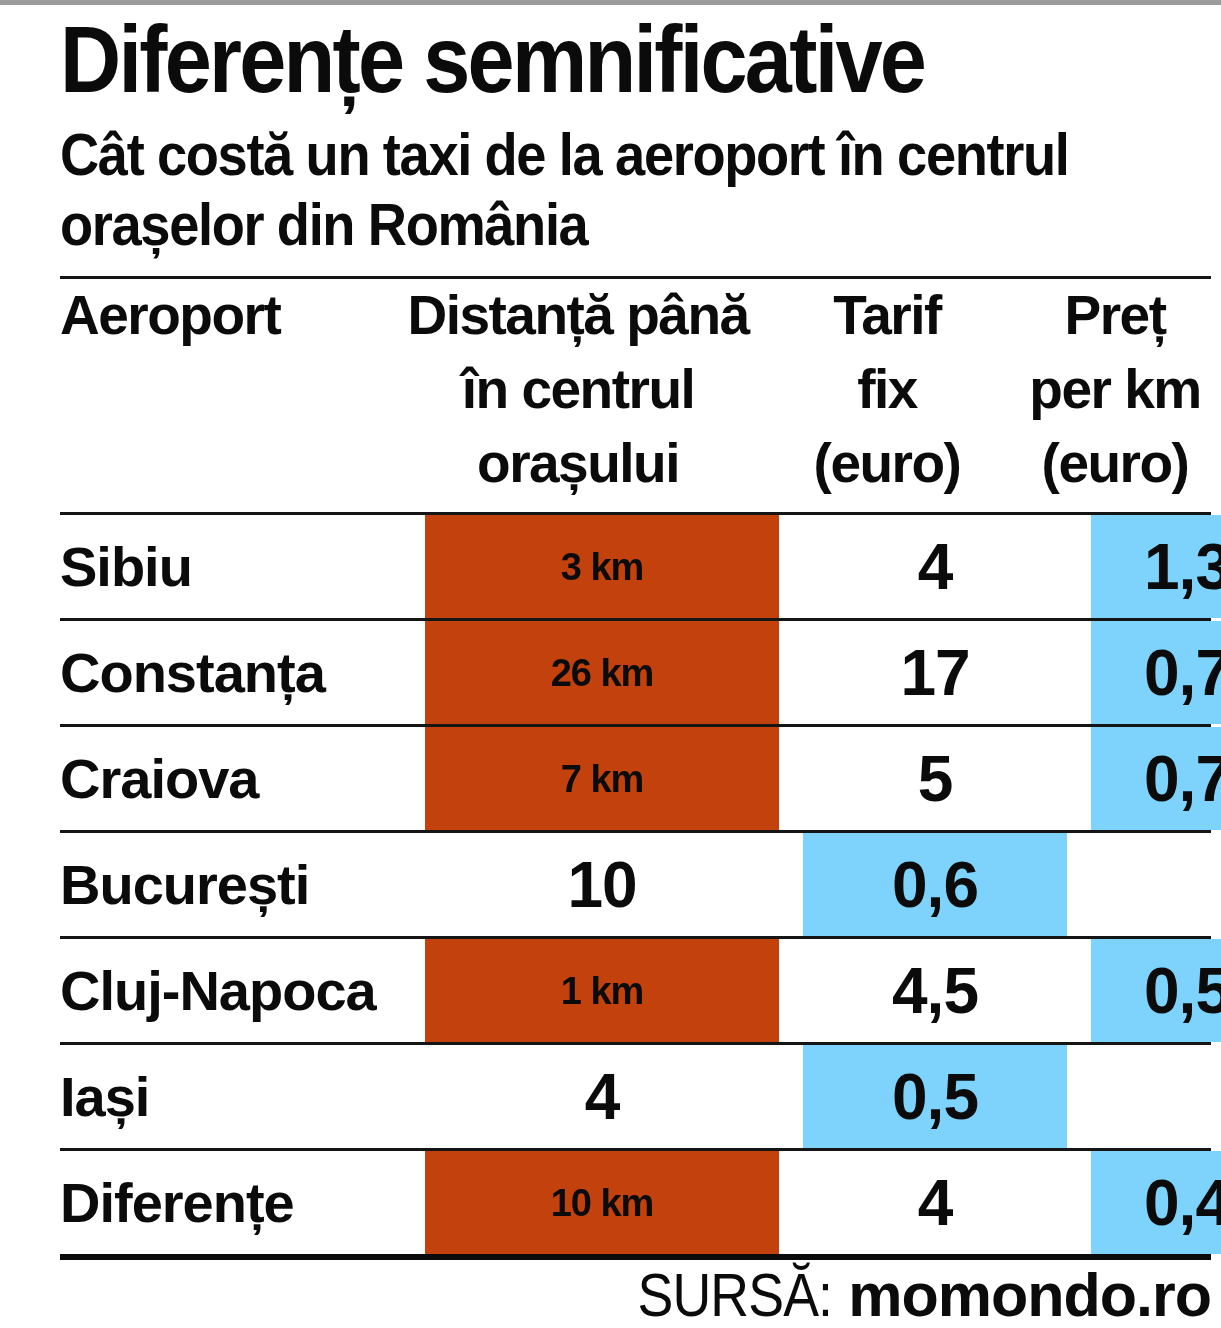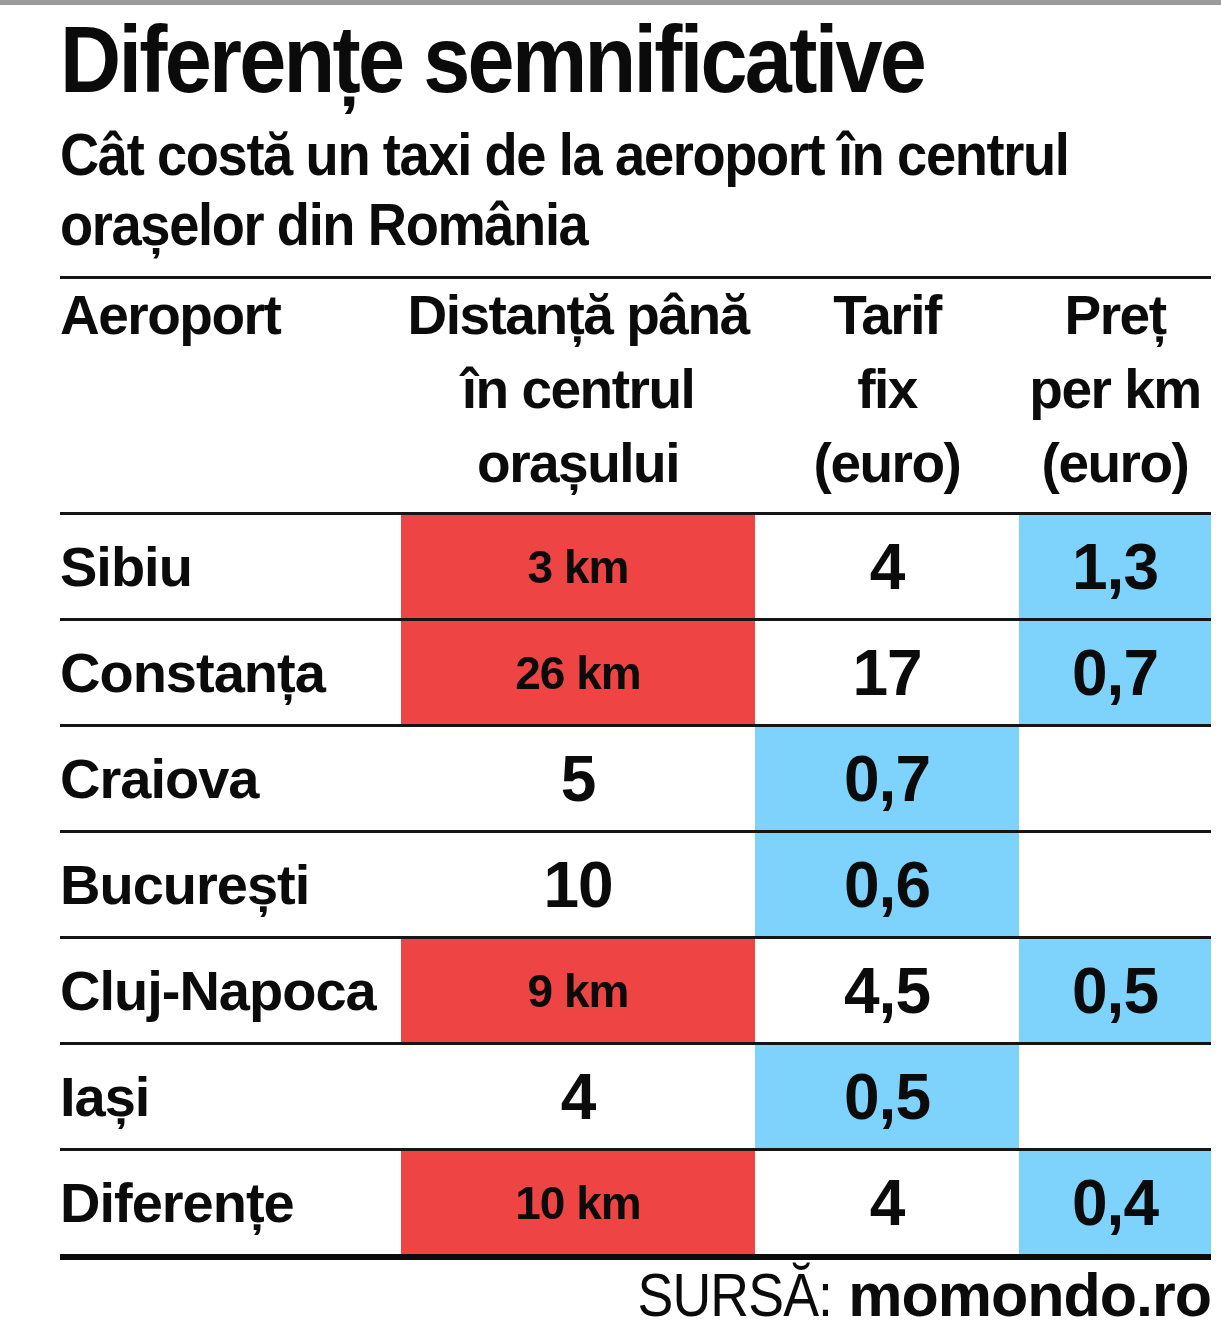--- a/index.html
+++ b/index.html
@@ -64,35 +64,36 @@
   }
   .hdr-c1 { text-align: left; }
   .hdr-c2, .hdr-c3, .hdr-c4 { text-align: center; }
   .row {
     display: grid;
     grid-template-columns: 341px 354px 264px 192px;
     height: 106px;
     box-sizing: border-box;
     border-top: 3px solid #151515;
     align-items: center;
+    gap: 24px;
   }
   .cell {
     font-weight: bold;
     letter-spacing: -1px;
     line-height: 1;
     align-self: center;
   }
   .c1 {
     font-size: 56px;
     text-align: left;
   }
   .c2 {
-    font-size: 46px;
+    font-size: 38px;
     text-align: center;
-    background: #ef4444;
+    background: #c2410c;
     height: 100%;
     display: flex;
     align-items: center;
     justify-content: center;
   }
   .c3 {
     font-size: 64px;
     text-align: center;
   }
   .c4 {
@@ -160,33 +161,34 @@
 
       <div class="row">
         <div class="cell c1">Constanța</div>
         <div class="cell c2">26 km</div>
         <div class="cell c3">17</div>
         <div class="cell c4">0,7</div>
       </div>
 
       <div class="row">
         <div class="cell c1">Craiova</div>
+        <div class="cell c2">7 km</div>
         <div class="cell c3">5</div>
         <div class="cell c4">0,7</div>
       </div>
 
       <div class="row">
         <div class="cell c1">București</div>
         <div class="cell c3">10</div>
         <div class="cell c4">0,6</div>
       </div>
 
       <div class="row">
         <div class="cell c1">Cluj-Napoca</div>
-        <div class="cell c2">9 km</div>
+        <div class="cell c2">1 km</div>
         <div class="cell c3">4,5</div>
         <div class="cell c4">0,5</div>
       </div>
 
       <div class="row">
         <div class="cell c1">Iași</div>
         <div class="cell c3">4</div>
         <div class="cell c4">0,5</div>
       </div>
 

